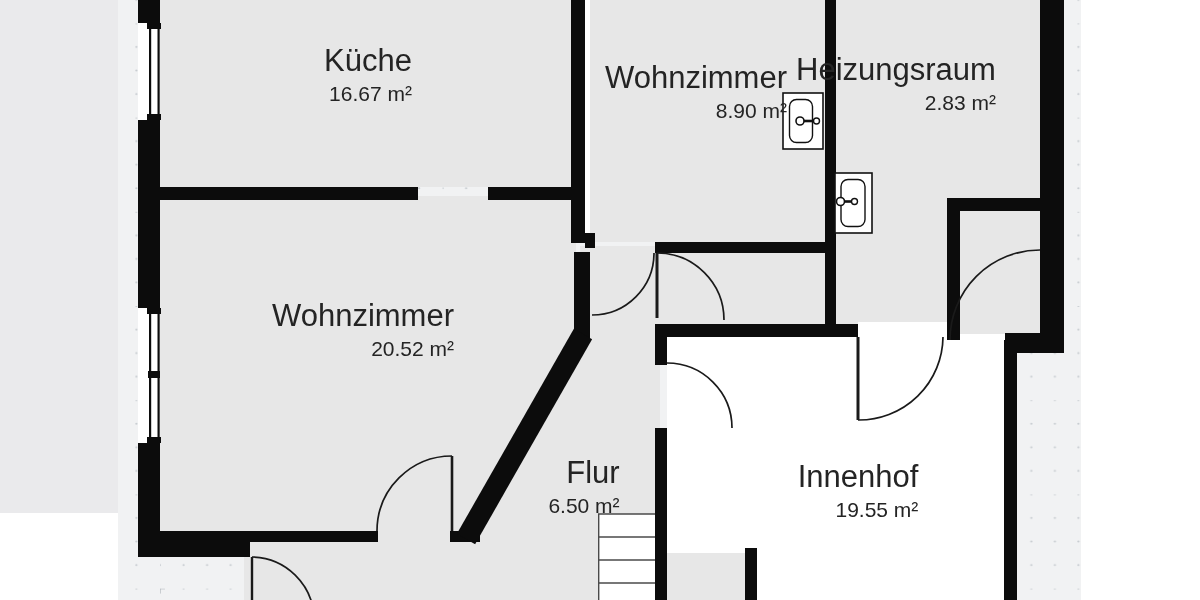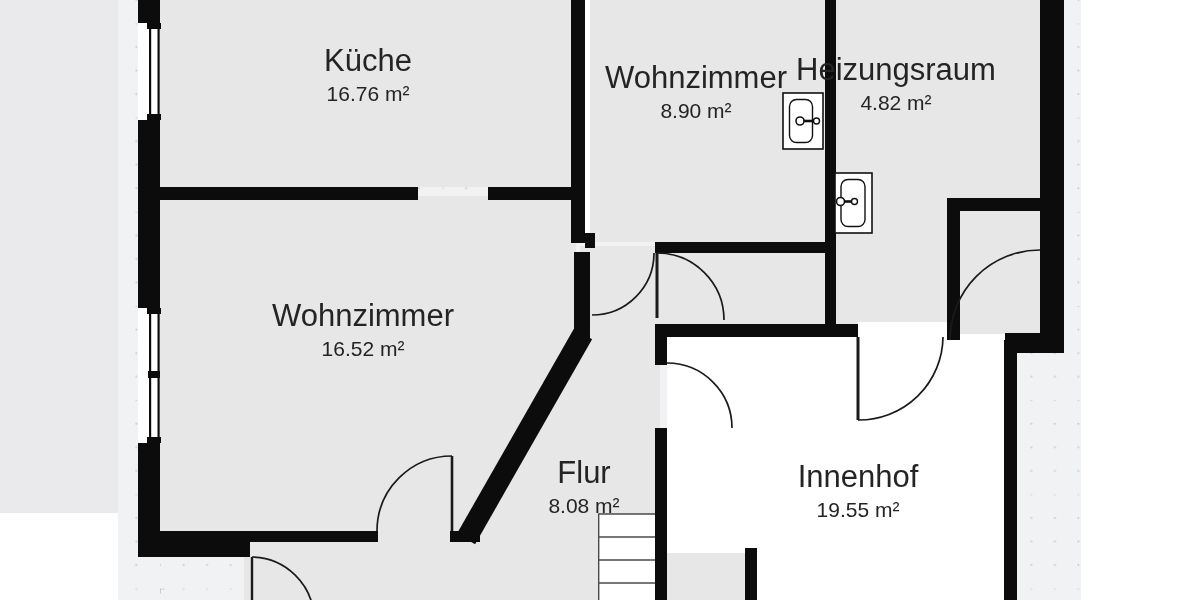--- a/index.html
+++ b/index.html
@@ -1,20 +1,20 @@
 <!DOCTYPE html>
 <html><head>
 <meta charset="utf-8">
 <style>
   html,body{margin:0;padding:0;}
   body{width:1200px;height:600px;overflow:hidden;background:#ffffff;
        font-family:"Liberation Sans","DejaVu Sans",sans-serif;}
   .plan-canvas{position:relative;width:1200px;height:600px;}
   .plan-canvas svg{position:absolute;left:0;top:0;}
-  .room-label{position:absolute;transform:translateX(-50%);text-align:center;
+  .room-label{position:absolute;transform:translateX(-50%);text-align:right;
               color:#242424;pointer-events:none;white-space:nowrap;}
   .room-name{font-size:31px;line-height:33px;font-weight:400;}
   .room-area{font-size:21px;line-height:24px;margin-top:5px;font-weight:400;}
 </style>
 </head>
 <body>
 
 <div class="plan-canvas">
 
 <svg width="1200" height="600" viewBox="0 0 1200 600">
@@ -155,35 +155,35 @@
       <rect x="841" y="179.5" width="24" height="47" rx="7" fill="#ffffff" stroke="#111" stroke-width="1.4"></rect>
       <line x1="842" y1="201.5" x2="854" y2="201.5" stroke="#111" stroke-width="2.6"></line>
       <circle cx="840.5" cy="201.5" r="4" fill="#ffffff" stroke="#111" stroke-width="1.6"></circle>
       <circle cx="854.5" cy="201.5" r="3" fill="#ffffff" stroke="#111" stroke-width="1.4"></circle>
     </g>
   </g>
 </svg>
 
   <div class="room-label" style="left:368px;top:44px">
     <div class="room-name">Küche</div>
-    <div class="room-area">16.76 m²</div>
+    <div class="room-area">16.67 m²</div>
   </div>
   <div class="room-label" style="left:696px;top:61px">
     <div class="room-name">Wohnzimmer</div>
     <div class="room-area">8.90 m²</div>
   </div>
   <div class="room-label" style="left:896px;top:53px">
     <div class="room-name">Heizungsraum</div>
-    <div class="room-area">4.82 m²</div>
+    <div class="room-area">2.83 m²</div>
   </div>
   <div class="room-label" style="left:363px;top:299px">
     <div class="room-name">Wohnzimmer</div>
-    <div class="room-area">16.52 m²</div>
+    <div class="room-area">20.52 m²</div>
   </div>
   <div class="room-label" style="left:584px;top:456px">
     <div class="room-name">Flur</div>
-    <div class="room-area">8.08 m²</div>
+    <div class="room-area">6.50 m²</div>
   </div>
   <div class="room-label" style="left:858px;top:460px">
     <div class="room-name">Innenhof</div>
     <div class="room-area">19.55 m²</div>
   </div>
 </div>
 
 </body></html>

